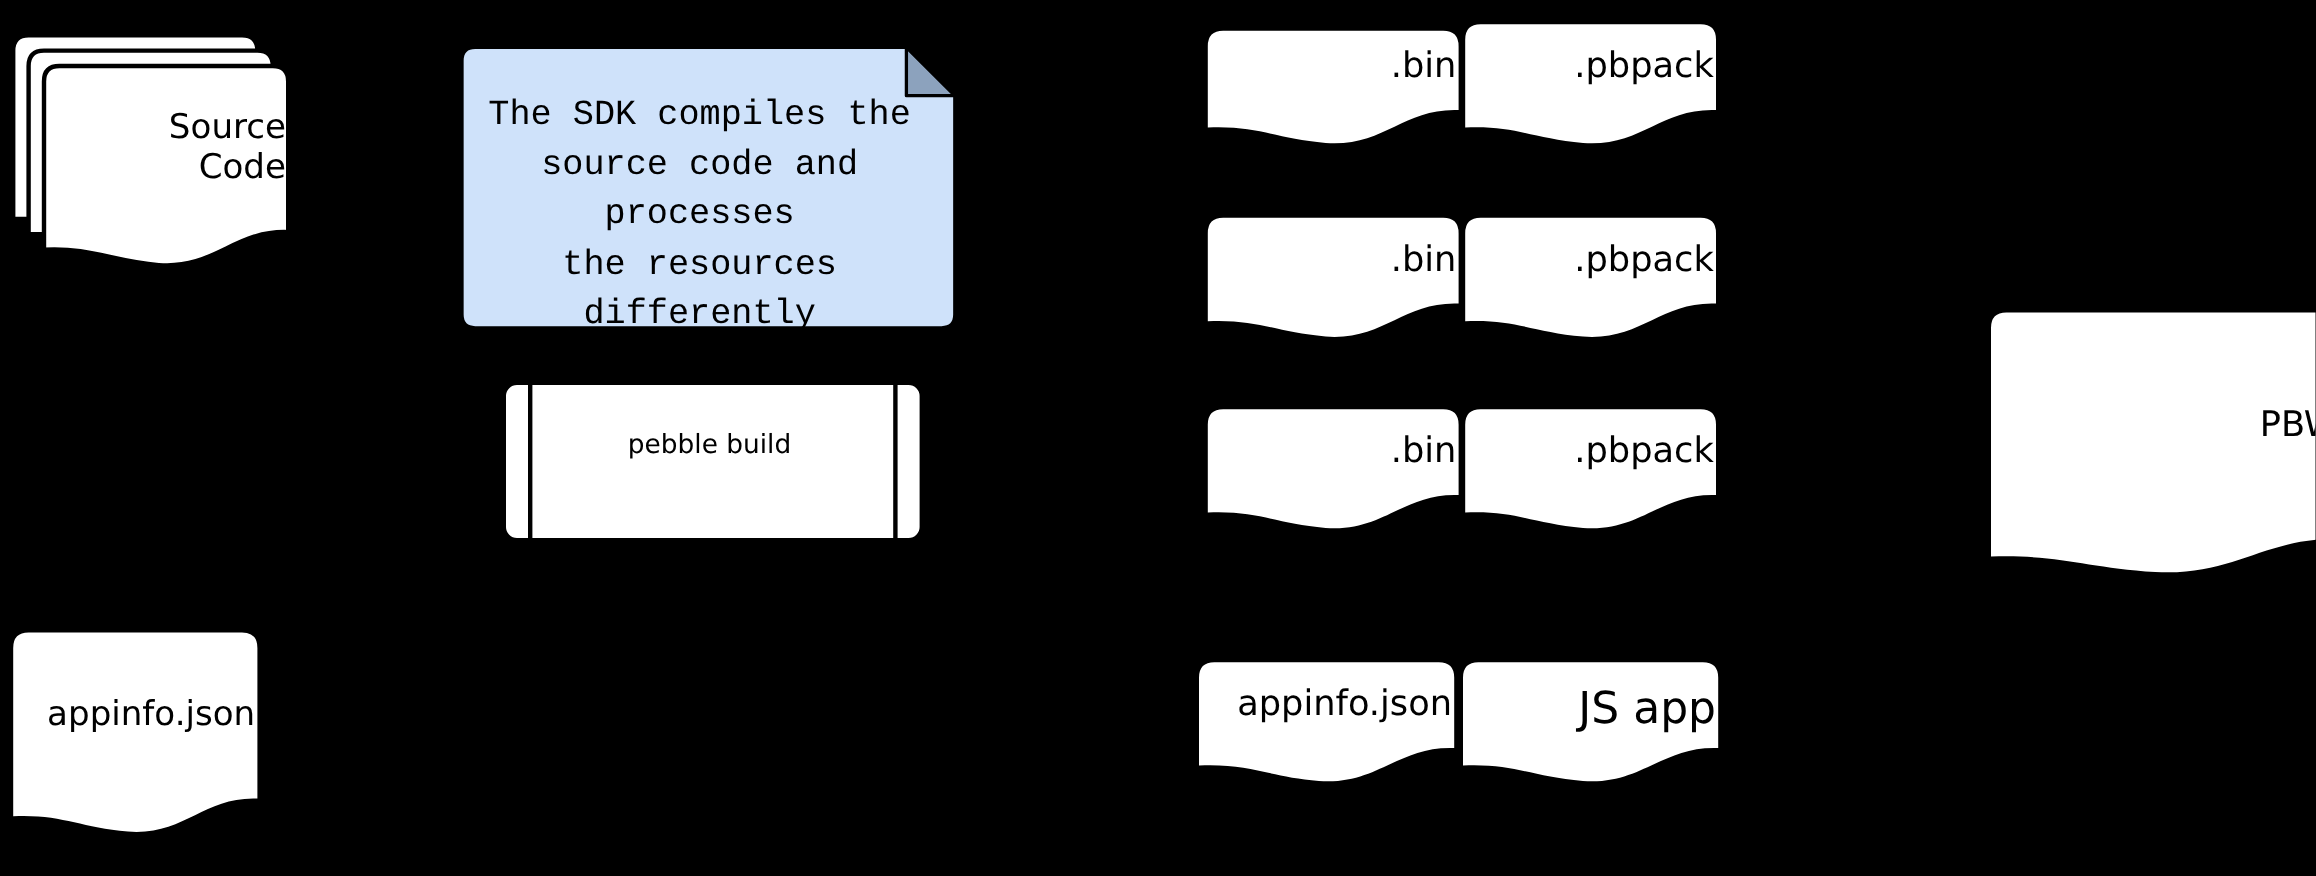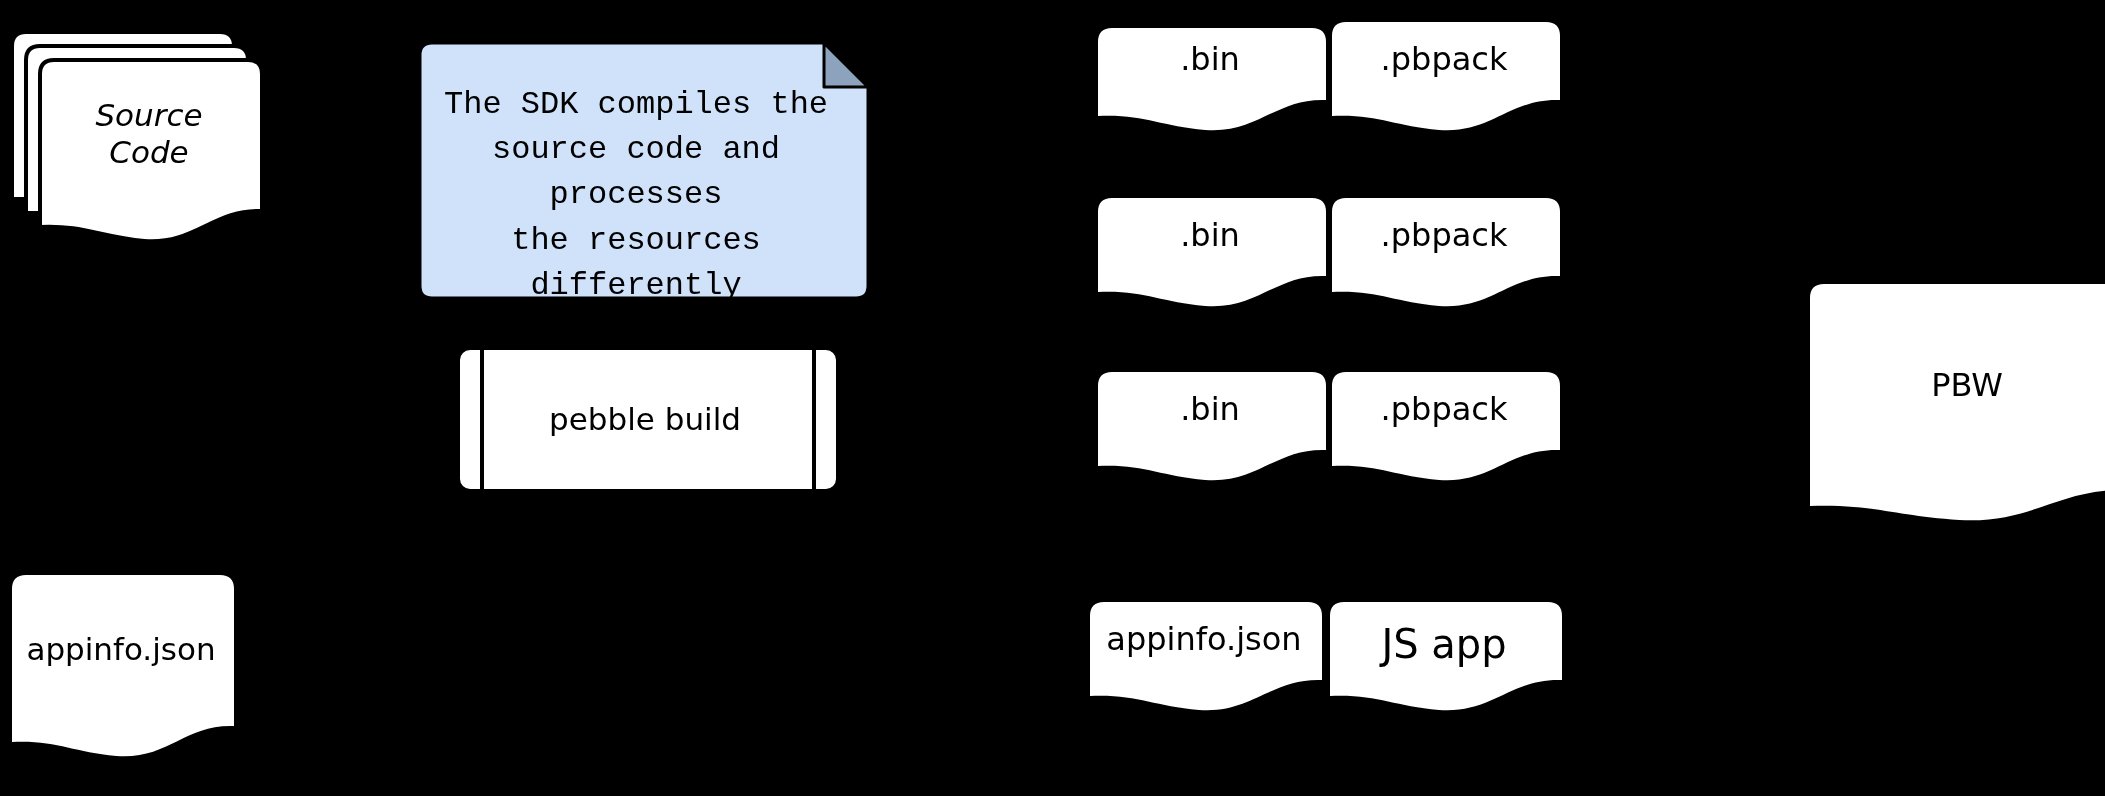--- a/index.html
+++ b/index.html
@@ -31,21 +31,21 @@
     display: block;
     position: absolute;
     top: 0;
     left: 0;
     overflow: visible;
   }
   .doc-label {
     position: absolute;
     left: 0;
     right: 0;
-    text-align: center;
+    text-align: right;
     color: #000000;
     line-height: 1.22;
     white-space: pre-line;
     pointer-events: none;
     font-family: "DejaVu Sans", sans-serif;
   }
 
   
   .note-wrap { position: absolute; }
   .note-wrap svg { display: block; position: absolute; top:0; left:0; }
@@ -81,21 +81,21 @@
         <g transform="translate(2,2)">
           <path d="M 14,0 L 208,0 Q 222,0 222,14 L 222,167 L 0,167 L 0,14 Q 0,0 14,0 Z" fill="#ffffff" stroke="#000000" stroke-width="4" stroke-linejoin="round"></path>
         </g>
         <g transform="translate(16,16)">
           <path d="M 14,0 L 208,0 Q 222,0 222,14 L 222,167 L 0,167 L 0,14 Q 0,0 14,0 Z" fill="#ffffff" stroke="#000000" stroke-width="4" stroke-linejoin="round"></path>
         </g>
         <g transform="translate(30,30)">
           <path d="M 14,0 L 208,0 Q 222,0 222,14 L 222,151 C 173.16,149 155.39999999999998,185 104.33999999999999,181 C 59.940000000000005,177 44.400000000000006,165 0,167 L 0,14 Q 0,0 14,0 Z" fill="#ffffff" stroke="#000000" stroke-width="4" stroke-linejoin="round"></path>
         </g>
       </svg>
-      <div class="doc-label" style="font-size: 31px; left: 28px; width: 222px; top: 66.68px; font-style: italic;">Source
+      <div class="doc-label" style="font-size: 31px; left: 28px; width: 222px; top: 66.68px;">Source
 Code</div>
     </div>
 
 
   <div class="doc-wrap" id="node-appinfo-json-input" style="left: 10px; top: 573px; width: 222px; height: 185px;">
       <svg width="226" height="193" viewBox="0 0 226 193">
         <g transform="translate(2,2)">
           <path d="M 14,0 L 208,0 Q 222,0 222,14 L 222,151 C 173.16,149 155.39999999999998,185 104.33999999999999,181 C 59.940000000000005,177 44.400000000000006,165 0,167 L 0,14 Q 0,0 14,0 Z" fill="#ffffff" stroke="none"></path>
         </g>
       </svg>
@@ -116,21 +116,21 @@
     </div>
 
   <div class="proc-wrap" id="node-pebble-build" style="left: 455px; top: 345px; width: 380px; height: 143px;">
       <svg width="386" height="149" viewBox="0 0 386 149">
         <g transform="translate(3,3)">
           <rect x="0" y="0" width="380" height="143" rx="12" ry="12" fill="#ffffff" stroke="#000000" stroke-width="4"></rect>
           <line x1="24" y1="0" x2="24" y2="143" stroke="#000000" stroke-width="4"></line>
           <line x1="356" y1="0" x2="356" y2="143" stroke="#000000" stroke-width="4"></line>
         </g>
       </svg>
-      <div class="proc-label" style="font-size: 31px; top: 56px; width: 380px;">pebble build</div>
+      <div class="proc-label" style="font-size: 24px; top: 45px; width: 380px;">pebble build</div>
     </div>
 
   <div id="outputs-layer">
       <div class="doc-wrap" style="left: 1096px; top: 20px; width: 228px; height: 112px;">
         <svg width="232" height="120" viewBox="0 0 232 120">
           <g transform="translate(2,2)">
             <path d="M 14,6 L 214,6 Q 228,6 228,20 L 228,78 C 177.84,76 159.6,112 107.16,108 C 61.56,104 45.6,92 0,94 L 0,20 Q 0,6 14,6 Z" fill="#ffffff" stroke="none"></path>
           </g>
         </svg>
         <div class="doc-label" style="font-size: 32px; left: 0px; width: 228px; top: 20.48px;">.bin</div>

